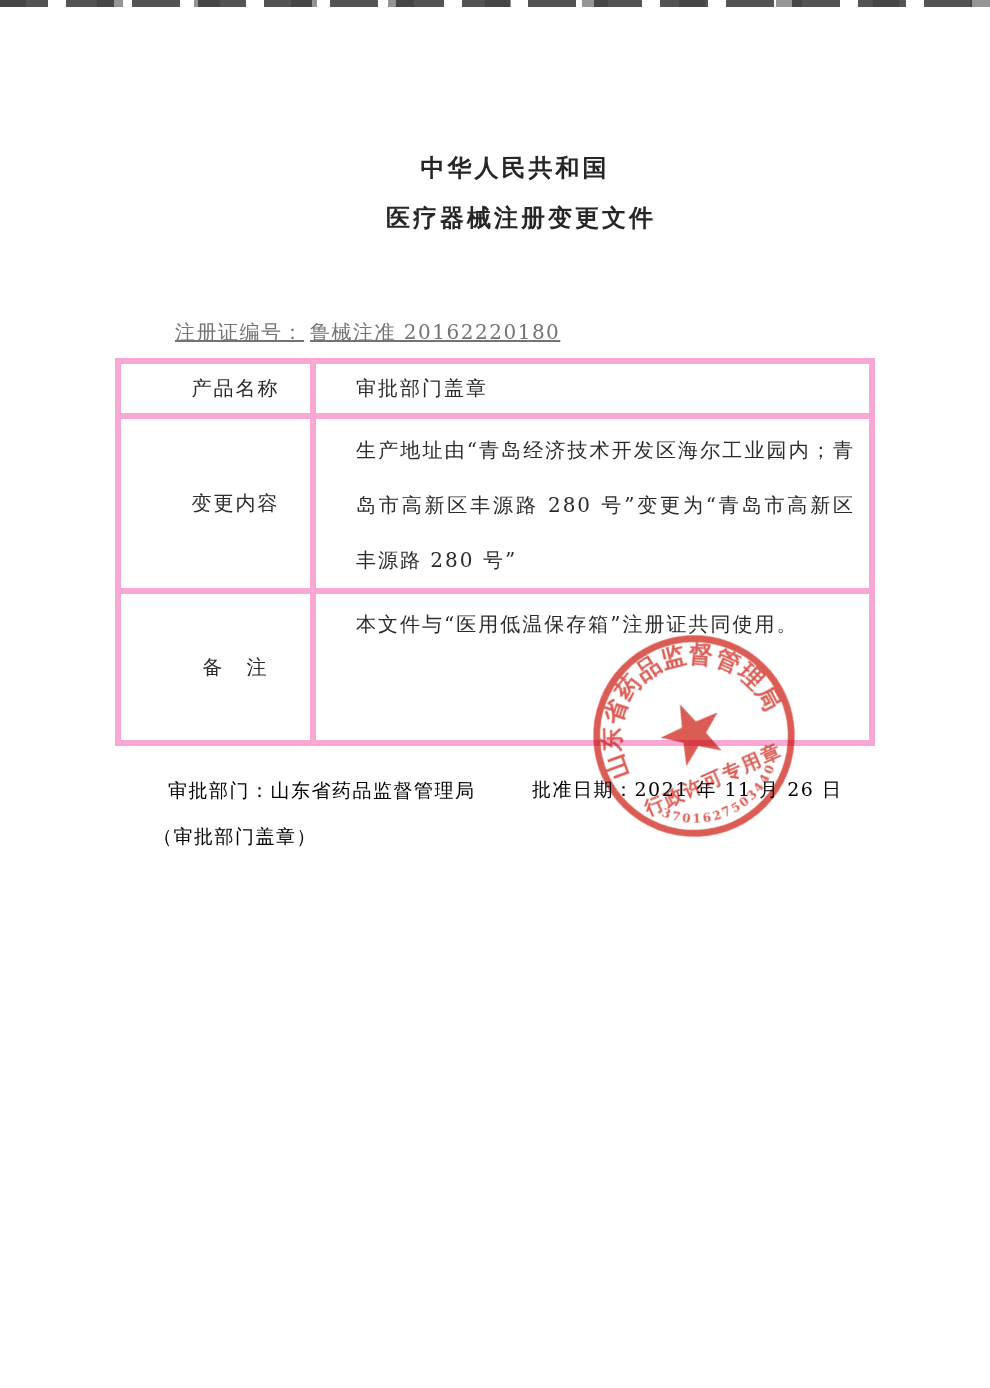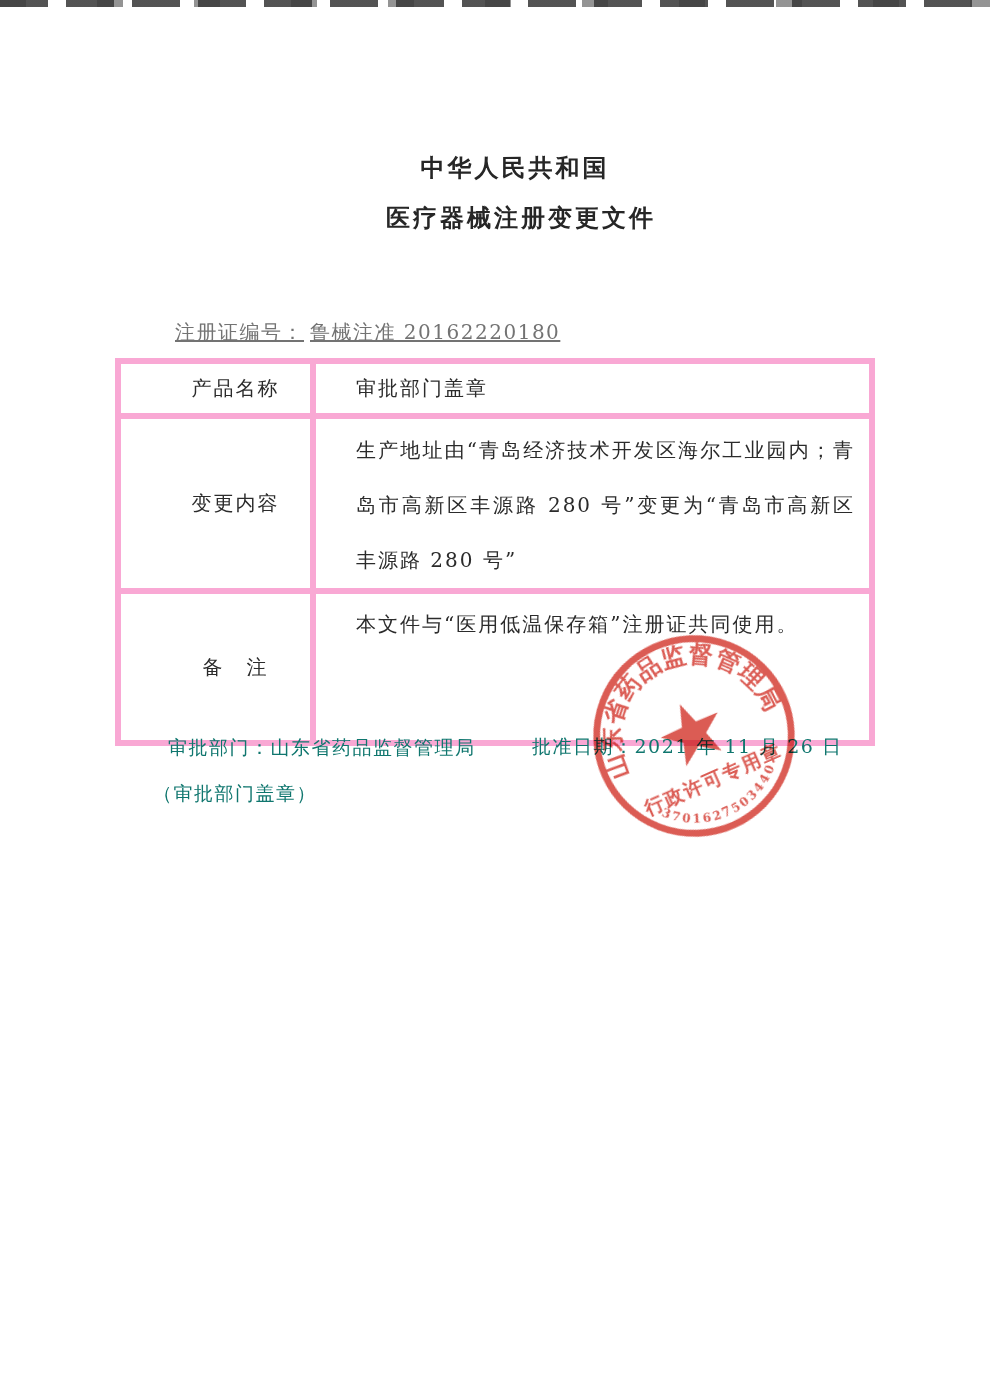--- a/index.html
+++ b/index.html
@@ -85,21 +85,22 @@
   }
   tr.row-remark td.content-cell {
     vertical-align: top;
     padding-top: 14px;
     line-height: 32px;
   }
   .footer-line {
     position: absolute;
     font-size: 19px;
     letter-spacing: 1.5px;
-    color: #0f766e;
+    color: #000000;
+    margin-top: 43px;
   }
   .approval-dept { top: 735px; left: 168px; }
   .seal-note     { top: 781px; left: 153px; }
   .approval-date { top: 734px; left: 532px; }
   
   .stamp {
     position: absolute;
     left: 588px;
     top: 630px;
     width: 212px;

